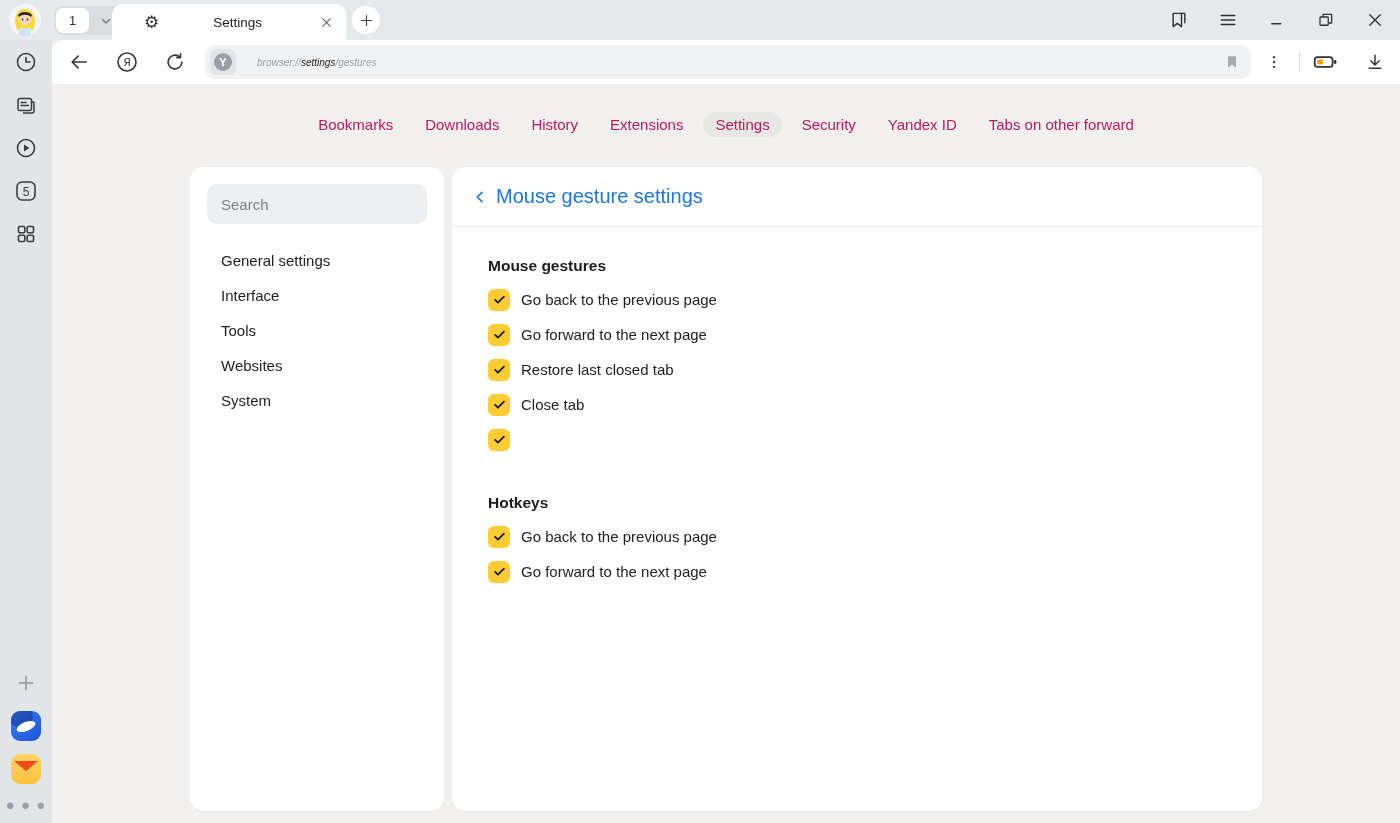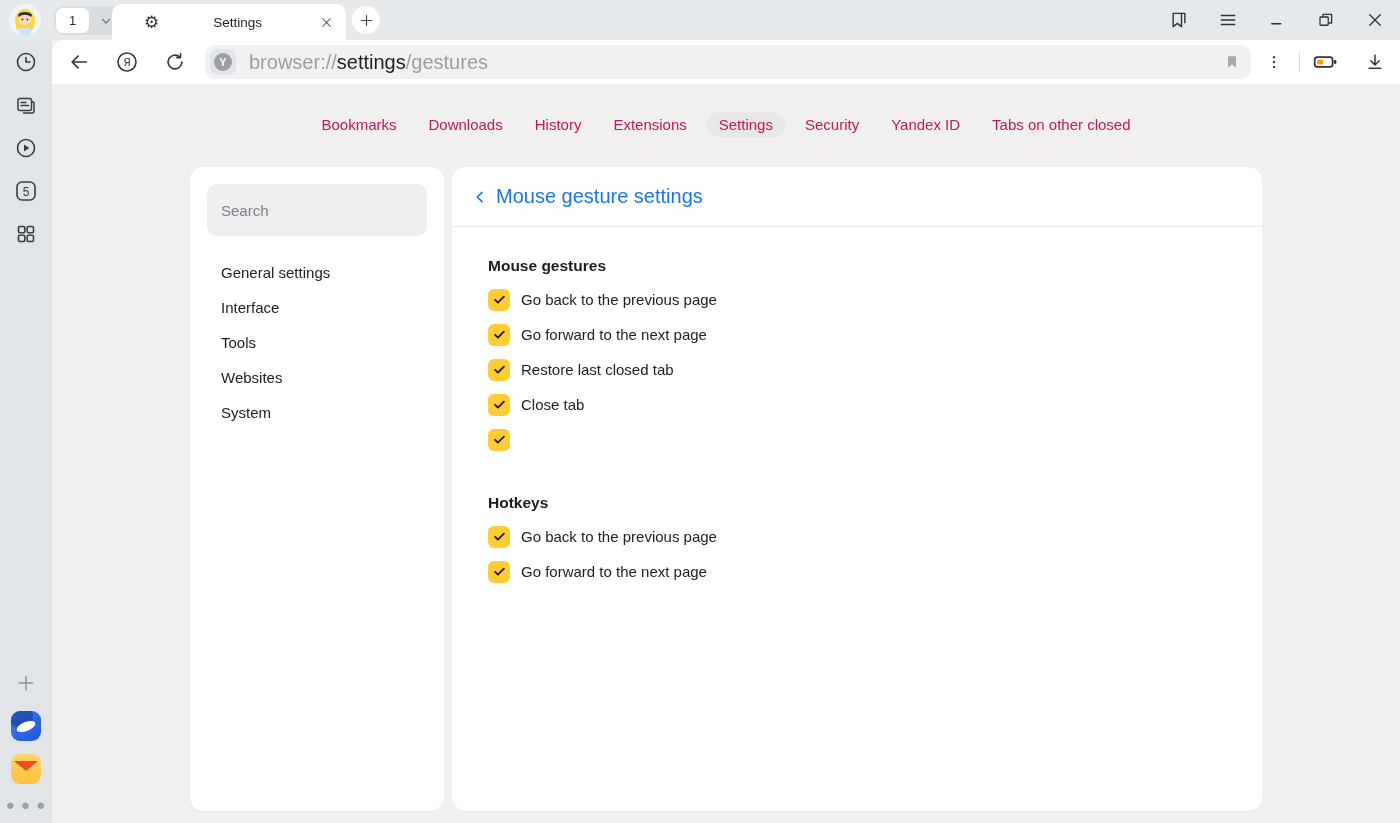--- a/index.html
+++ b/index.html
@@ -62,21 +62,21 @@
     border-radius:10px; display:flex; align-items:center; padding:0 8px 0 5px; cursor:text;
   }
   .site-badge {
     width:26px; height:26px; border-radius:7px; background:#e2e4e6;
     display:flex; align-items:center; justify-content:center;
   }
   .site-badge .logo {
     width:18px; height:18px; border-radius:50%; background:#9aa0a6;
     color:#fff; font-size:11px; font-weight:bold; display:flex; align-items:center; justify-content:center;
   }
-  .url { margin-left:13px; font-size:20px; color:#9a9ea3; flex:1; white-space:nowrap; }
+  .url { margin-left:21px; font-size:10px; color:#9a9ea3; flex:1; white-space:nowrap;font-style:italic; }
   .url .host { color:#1e1e1e; }
   .addr-bookmark { width:22px; height:22px; display:flex; align-items:center; justify-content:center; cursor:pointer; }
   .tb-right { display:flex; align-items:center; margin-left:10px; }
   .vdiv { width:1px; height:20px; background:#d7d9db; margin:0 12px; }
 
   
   .rail {
     position:absolute; left:0; top:40px; bottom:0; width:52px;
     background:#e1e5e8; display:flex; flex-direction:column; align-items:center;
   }
@@ -100,21 +100,21 @@
     font-size:15px; color:#be185d; padding:4px 12px; border-radius:14px;
     cursor:pointer; white-space:nowrap;
   }
   .nav-tab.active { background:#e7e7e5; }
 
   .panel { position:absolute; background:#fff; border-radius:14px; box-shadow:0 1px 2px rgba(0,0,0,0.03); }
   .panel-sidebar { left:138px; top:83px; width:254px; height:644px; padding:17px; }
   .panel-main { left:400px; top:83px; width:810px; height:644px; }
 
   .search {
-    width:100%; height:52px; background:#eceef0; border:none; border-radius:10px;
+    width:100%; height:40px; background:#eceef0; border:none; border-radius:10px;
     padding:0 14px; font-size:15px; color:#1e1e1e; outline:none;
     font-family:"Liberation Sans","DejaVu Sans",sans-serif;
   }
   .search::placeholder { color:#7d8288; }
   .side-list { margin-top:19px; }
   .side-item {
     height:35px; display:flex; align-items:center; padding-left:14px;
     font-size:15px; color:#1e1e1e; cursor:pointer; border-radius:8px;text-align:right;
   }
 
@@ -342,21 +342,21 @@
 <div class="content">
 
   <div class="nav-tabs">
     <span class="nav-tab">Bookmarks</span>
     <span class="nav-tab">Downloads</span>
     <span class="nav-tab">History</span>
     <span class="nav-tab">Extensions</span>
     <span class="nav-tab active">Settings</span>
     <span class="nav-tab">Security</span>
     <span class="nav-tab">Yandex ID</span>
-    <span class="nav-tab">Tabs on other closed</span>
+    <span class="nav-tab">Tabs on other forward</span>
   </div>
 
   <div class="panel panel-sidebar">
     <input class="search" type="text" placeholder="Search" style="">
     <div class="side-list">
       <div class="side-item">General settings</div>
       <div class="side-item">Interface</div>
       <div class="side-item">Tools</div>
       <div class="side-item">Websites</div>
       <div class="side-item">System</div>

